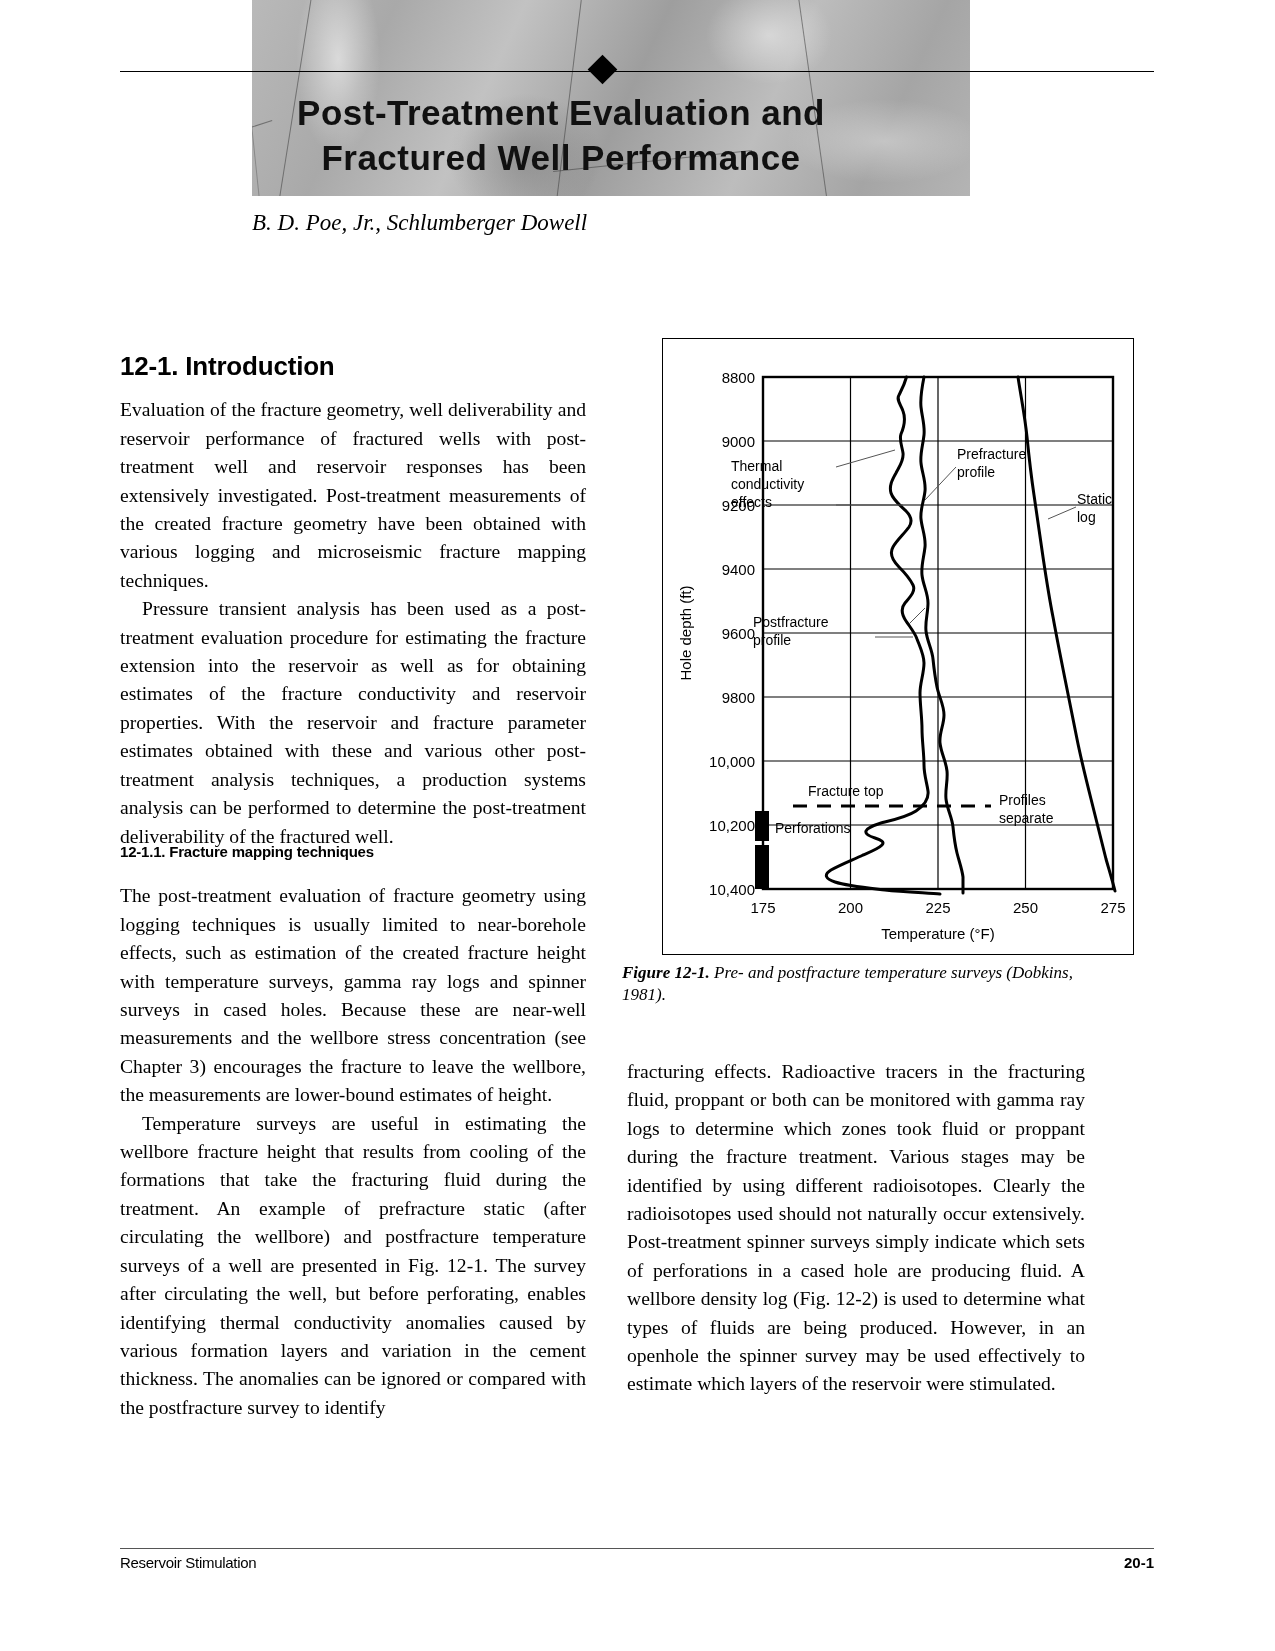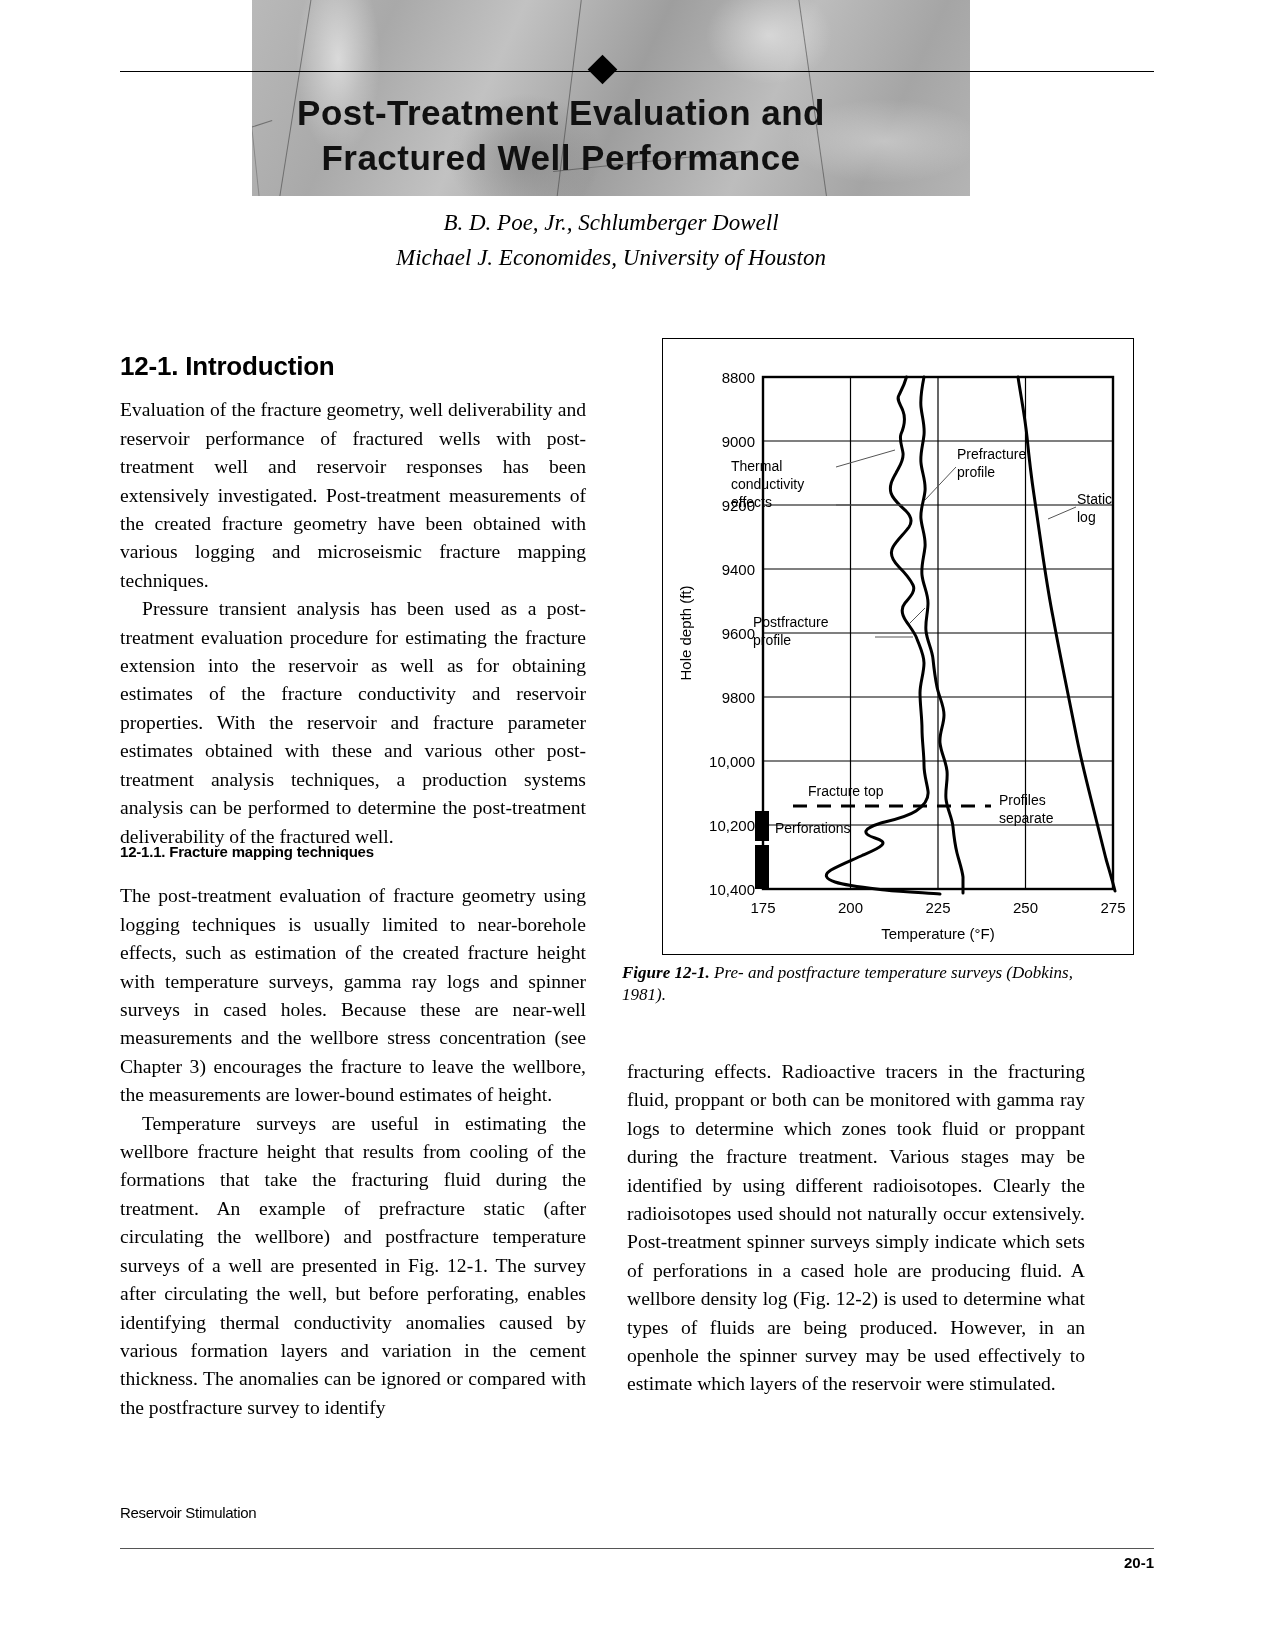--- a/index.html
+++ b/index.html
@@ -73,21 +73,20 @@
     font-size: 35px;
     line-height: 45px;
     letter-spacing: 0.5px;
     color: #111;
   }
   #authors {
     position: absolute;
     left: 252px;
     top: 205px;
     width: 718px;
-    text-align: center;
     font-style: italic;
     font-size: 23px;
     line-height: 35px;
   }
 
   
   .column {
     position: absolute;
     width: 466px;
     font-size: 19.6px;
@@ -143,21 +142,21 @@
     position: absolute;
     left: 120px;
     top: 1548px;
     width: 1034px;
     height: 0;
     border-top: 1px solid #555;
   }
   #footer-left {
     position: absolute;
     left: 120px;
-    top: 1504px;
+    top: 1554px;
     font-family: "Liberation Sans", "DejaVu Sans", sans-serif;
     font-size: 15px;
     letter-spacing: -0.3px;
   }
   #footer-right {
     position: absolute;
     left: 1054px;
     top: 1554px;
     width: 100px;
     text-align: right;
@@ -192,21 +191,20 @@
   <div id="header-rule"></div>
   <div id="diamond-bullet"></div>
 
   <div id="doc-title">
     <div>Post-Treatment Evaluation and</div>
     <div>Fractured Well Performance</div>
   </div>
 
   <div id="authors">
     <div>B. D. Poe, Jr., Schlumberger Dowell</div>
-    <div>Michael J. Economides, University of Houston</div>
   </div>
 </div>
 
 <div class="column" id="col-left-top">
   <h2 class="section-head">12-1. Introduction</h2>
   <p class="body-par">Evaluation of the fracture geometry, well deliverability and reservoir performance of fractured wells with post-treatment well and reservoir responses has been extensively investigated. Post-treatment measurements of the created fracture geometry have been obtained with various logging and microseismic fracture mapping techniques.</p>
   <p class="body-par indented">Pressure transient analysis has been used as a post-treatment evaluation procedure for estimating the fracture extension into the reservoir as well as for obtaining estimates of the fracture conductivity and reservoir properties. With the reservoir and fracture parameter estimates obtained with these and various other post-treatment analysis techniques, a production systems analysis can be performed to determine the post-treatment deliverability of the fractured well.</p>
 </div>
 
 <div class="column" id="col-left-lower">

